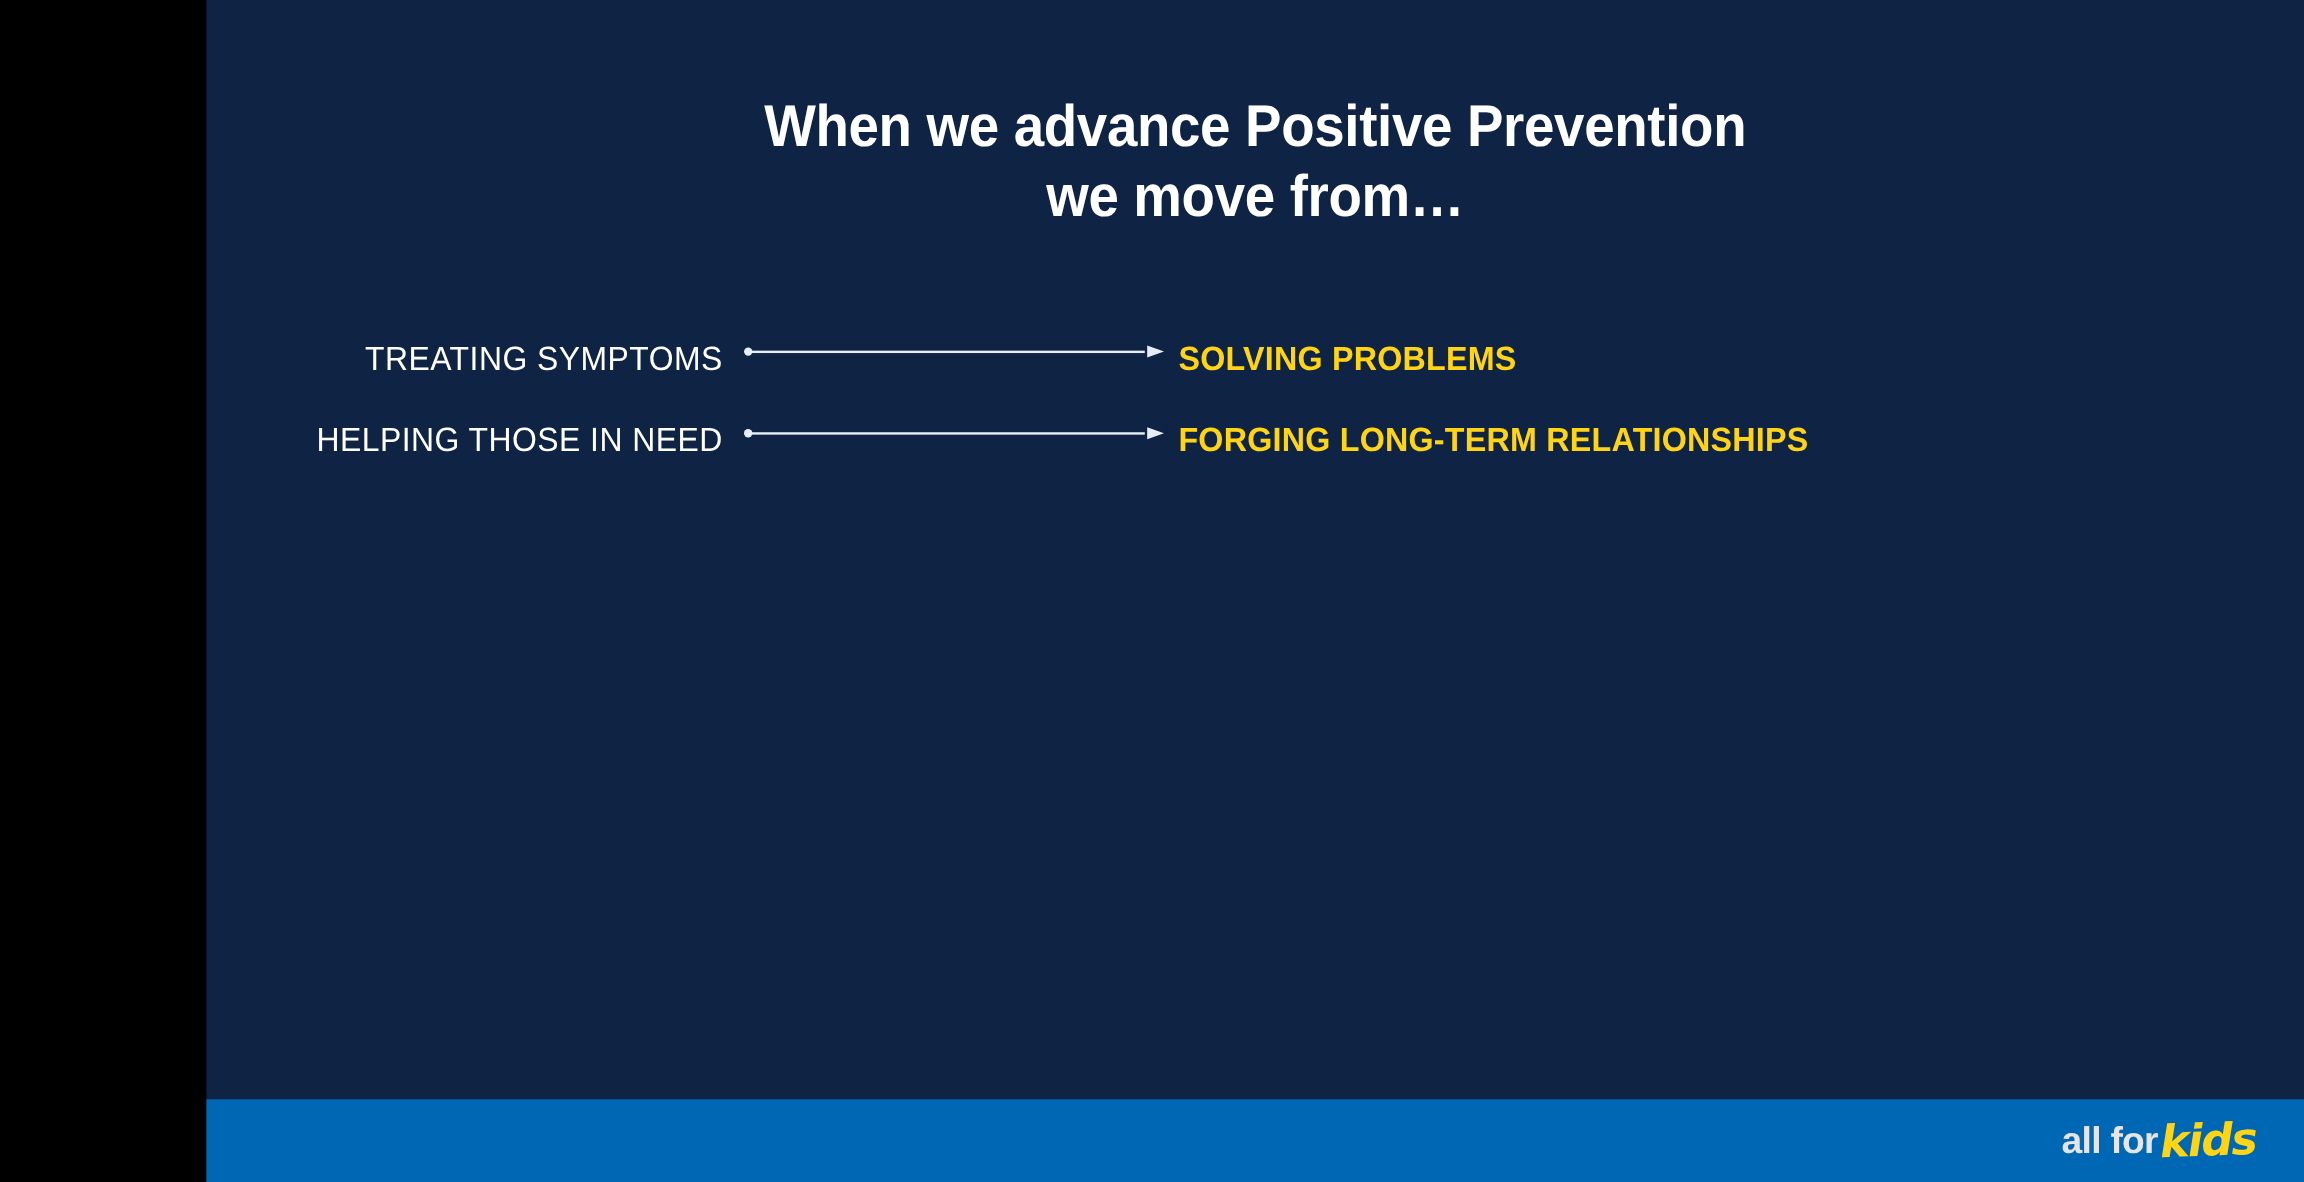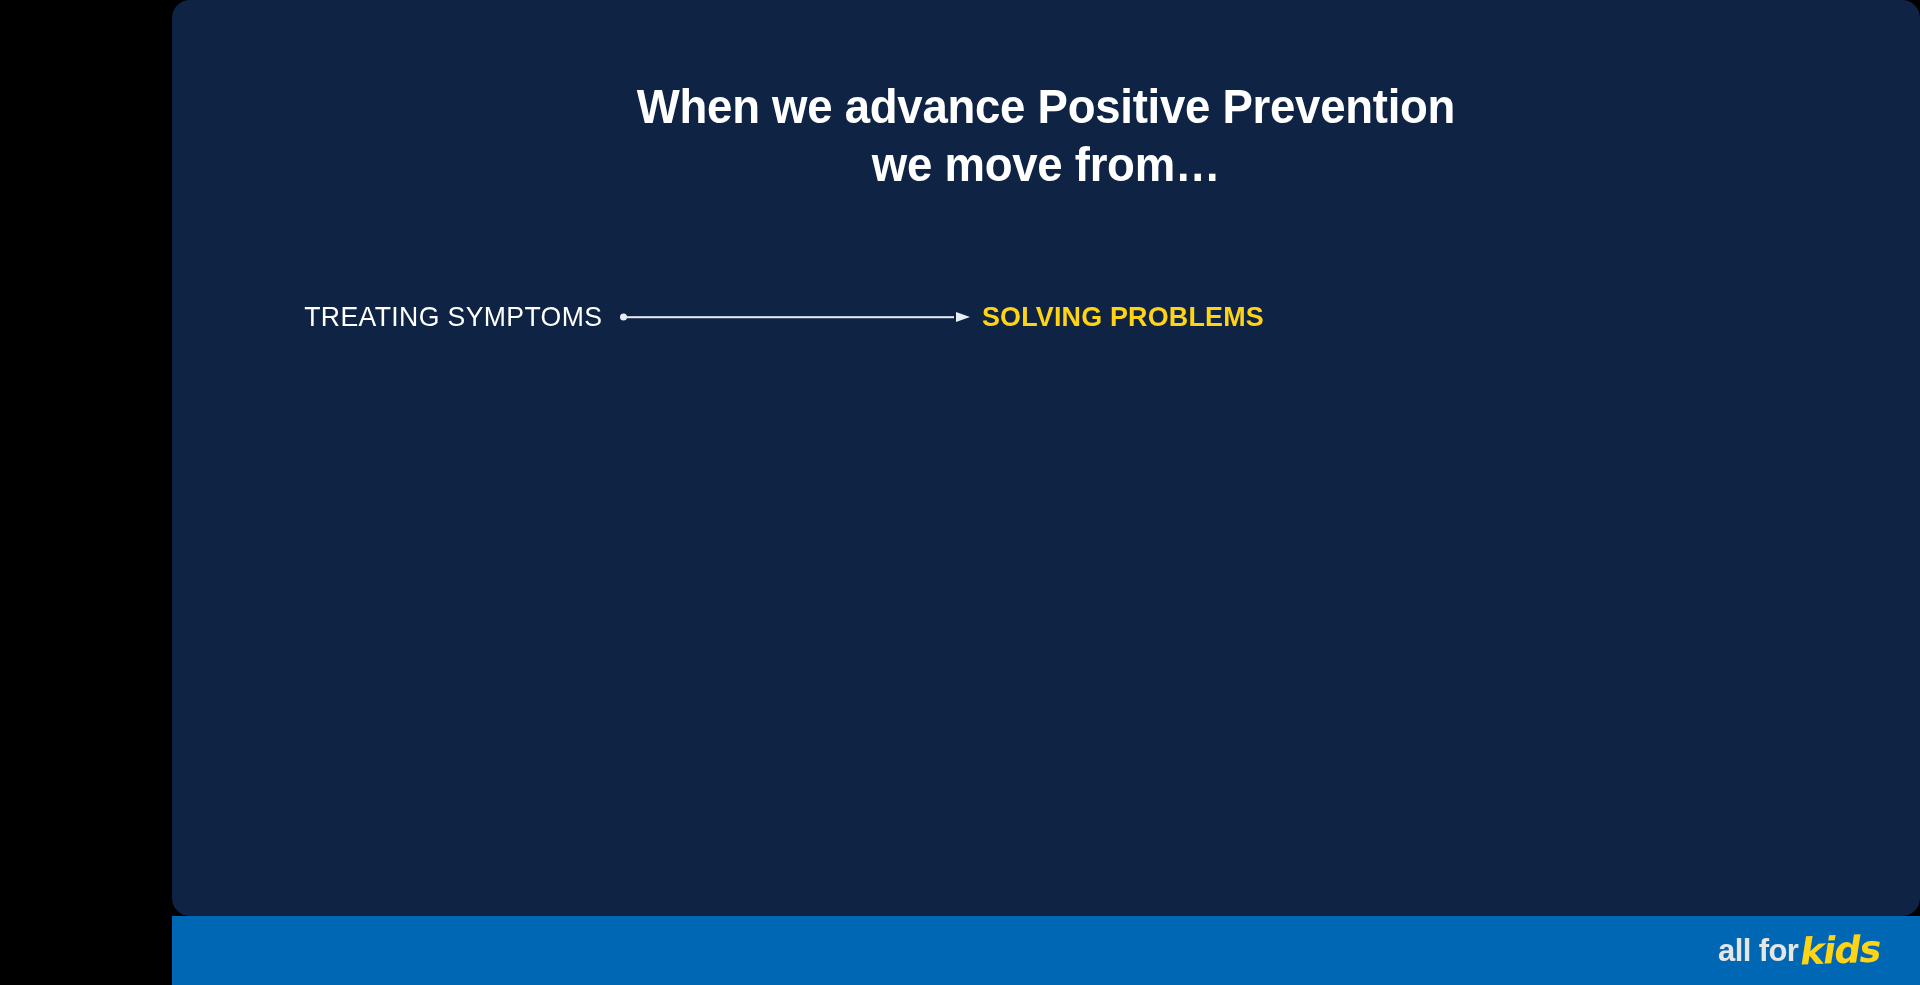--- a/index.html
+++ b/index.html
@@ -12,21 +12,20 @@
   .stage{position:relative;width:1920px;height:985px;background:#000;}
 
   .left-bar{
     position:absolute;left:0;top:0;width:172px;height:985px;
     background:#000000;
   }
 
   .slide{
     position:absolute;left:172px;top:0;width:1748px;height:916px;
     background:#0f2345;
-    border-radius:18px;
   }
 
   .footer{
     position:absolute;left:172px;top:916px;width:1748px;height:69px;
     background:#0067b4;
   }
 
   .title{
     position:absolute;left:0;top:78px;width:1748px;
     text-align:center;
@@ -39,21 +38,20 @@
     transform-origin:center top;
   }
   .title-line{display:block;white-space:nowrap;}
 
   .rows{
     position:absolute;left:0;top:283px;width:1748px;
   }
   .row{
     position:relative;
     display:flex;
-    align-items:center;
     height:68px;
   }
   .row-left{
     width:430px;
     text-align:right;
     color:#ffffff;
     font-size:28px;
     font-weight:normal;
     letter-spacing:0.4px;
     white-space:nowrap;
@@ -145,20 +143,29 @@
         <div class="row-left">TREATING SYMPTOMS</div>
         <div class="row-arrow">
           <span class="dot"></span>
           <span class="shaft"></span>
           <span class="head"></span>
         </div>
         <div class="row-right">SOLVING PROBLEMS</div>
       </div>
 
 
+      <div class="row">
+        <div class="row-left">HELPING THOSE IN NEED</div>
+        <div class="row-arrow">
+          <span class="dot"></span>
+          <span class="shaft"></span>
+          <span class="head"></span>
+        </div>
+        <div class="row-right">FORGING LONG-TERM RELATIONSHIPS</div>
+      </div>
 
 
 
 
     </div>
   </div>
 
   <div class="footer">
     <div class="logo">
       <span class="logo-allfor">all for</span>

